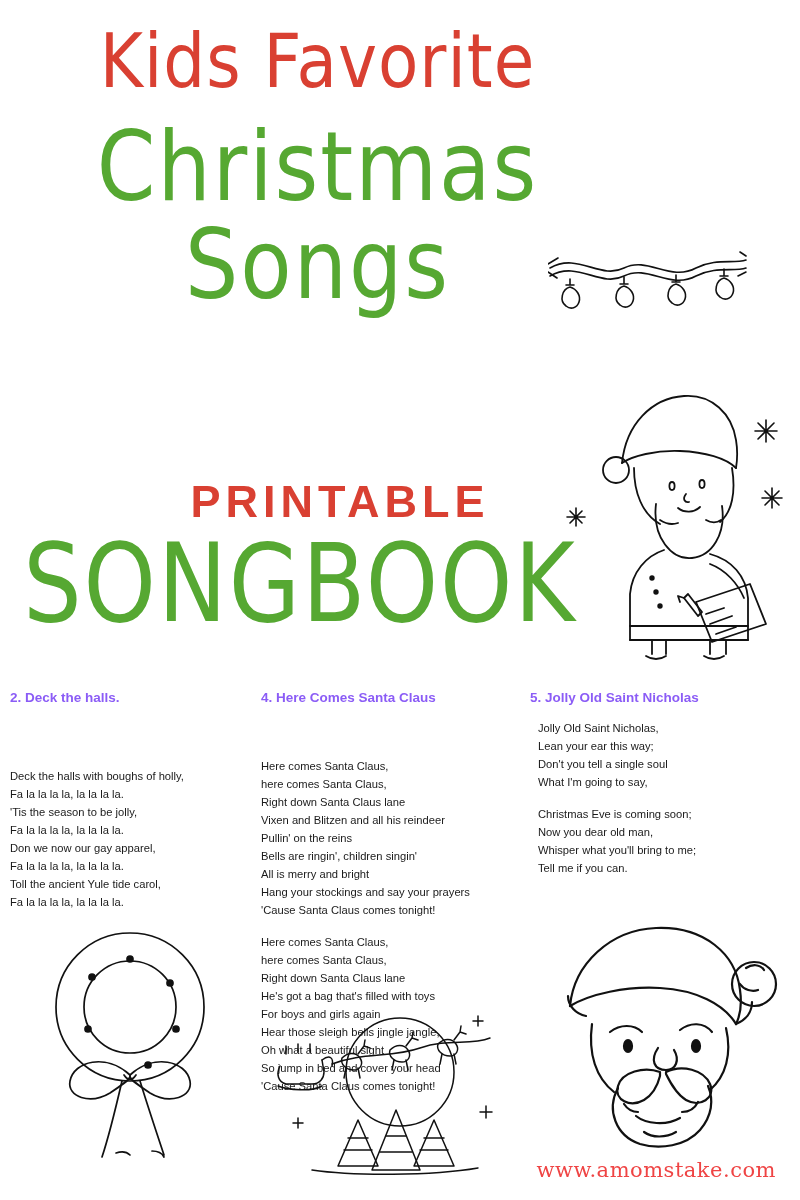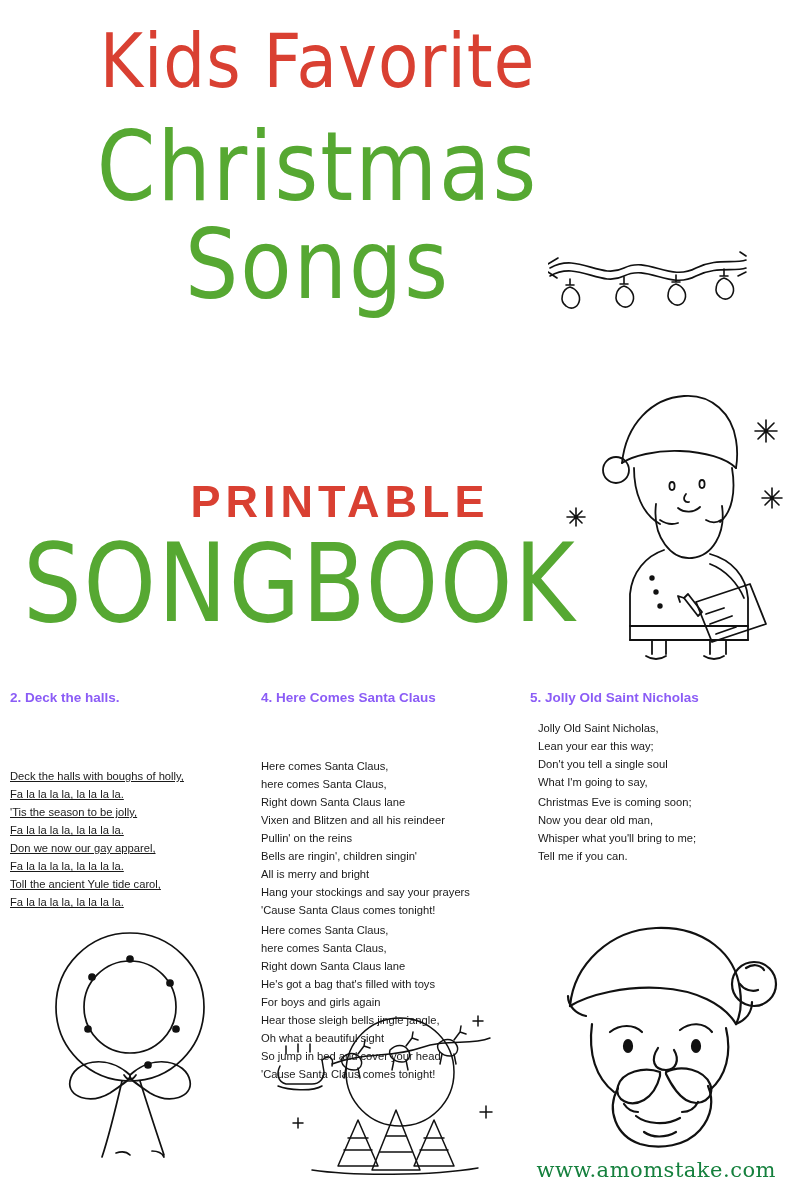--- a/index.html
+++ b/index.html
@@ -129,23 +129,23 @@
     margin-bottom: 14px;
     white-space: nowrap;
   }
   .lyrics {
     font-family: "Liberation Sans", sans-serif;
     font-size: 11.2px;
     line-height: 18px;
     color: #1a1a1a;
     white-space: pre-wrap;
   }
-  .lyrics + .lyrics { margin-top: 2px; }
-
-  .c1-lyrics { margin-top: 62px; text-decoration: underline; }
+  .lyrics + .lyrics { margin-top: 14px; }
+
+  .c1-lyrics { margin-top: 62px; }
   .c2-lyrics { margin-top: 52px; }
   .c3-lyrics { margin-left: 8px; }
 
   
   .wreath-art {
     position: absolute;
     top: 925px;
     left: 30px;
     width: 200px;
     height: 250px;
@@ -166,21 +166,21 @@
   }
 
   .site-url {
     position: absolute;
     top: 1158px;
     left: 0;
     width: 790px;
     text-align: right;
     font-family: "DejaVu Serif", serif;
     font-size: 21px;
-    color: #15803d;
+    color: #ef4444;
     padding-right: 14px;
     letter-spacing: 0.5px;
   }
 </style>
 </head>
 <body>
 
 <div class="page">
 
   <div class="title-block">

